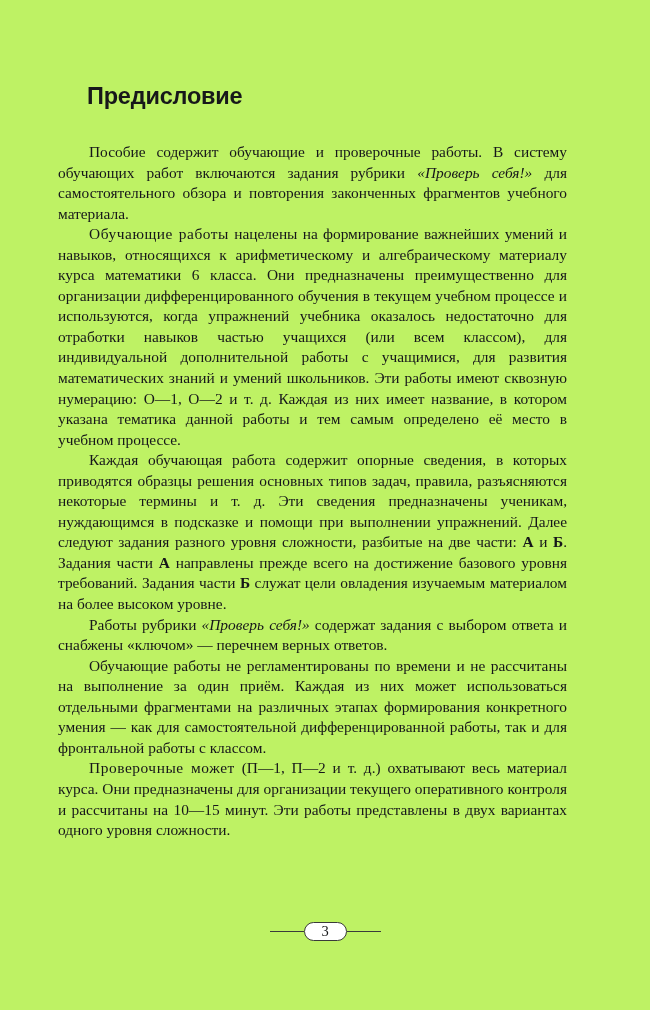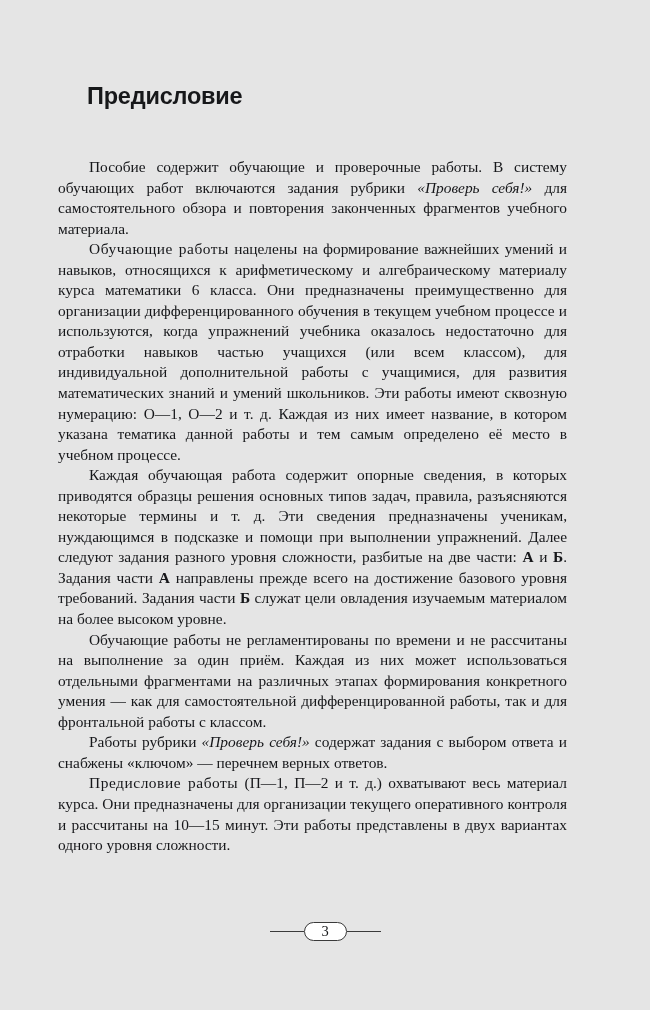--- a/index.html
+++ b/index.html
@@ -14,42 +14,42 @@
     position: relative;
     overflow: hidden;
     font-family: "Liberation Serif", "DejaVu Serif", serif;
     color: #1a1a1a;
     -webkit-font-smoothing: antialiased;
   }
 
   .page {
     position: absolute;
     inset: 0;
-    background: #e5e5e5;
+    background: #bef264;
   }
 
   
   .page-title {
     position: absolute;
     left: 87px;
     top: 67px;
     font-family: "Liberation Sans", "DejaVu Sans", sans-serif;
     font-weight: bold;
     font-size: 23.5px;
     line-height: 26px;
     letter-spacing: -0.2px;
     color: #17181a;
     white-space: nowrap;
   }
 
   
   .body-column {
     position: absolute;
     left: 58px;
-    top: 157px;
+    top: 142px;
     width: 509px;
     font-size: 15.4px;
     line-height: 20.55px;
     text-align: justify;
     text-justify: inter-word;
     color: #16171a;
     hyphens: manual;
   }
 
   .para {
@@ -110,23 +110,23 @@
 <body>
 
 <div class="page">
 
   <h1 class="page-title">Предисловие</h1>
 
   <div class="body-column">
     <p class="para"><span>Пособие содержит обучающие и проверочные работы. В систему обучающих работ включаются задания рубрики </span><span class="ital">«Проверь себя!»</span><span> для самостоятельного обзора и повторения законченных фрагментов учебного материала.</span></p>
     <p class="para"><span class="lead">Обучающие работы</span><span> нацелены на формирование важнейших умений и навыков, относящихся к арифметическому и алгебраическому материалу курса математики 6 класса. Они предназначены преимущественно для организации дифференцированного обучения в текущем учебном процессе и используются, когда упражнений учебника оказалось недостаточно для отработки навыков частью учащихся (или всем классом), для индивидуальной дополнительной работы с учащимися, для развития математических знаний и умений школьников. Эти работы имеют сквозную нумерацию: О—1, О—2 и т. д. Каждая из них имеет название, в котором указана тематика данной работы и тем самым определено её место в учебном процессе.</span></p>
     <p class="para"><span>Каждая обучающая работа содержит опорные сведения, в которых приводятся образцы решения основных типов задач, правила, разъясняются некоторые термины и т. д. Эти сведения предназначены ученикам, нуждающимся в подсказке и помощи при выполнении упражнений. Далее следуют задания разного уровня сложности, разбитые на две части: </span><span class="bold">А</span><span> и </span><span class="bold">Б</span><span>. Задания части </span><span class="bold">А</span><span> направлены прежде всего на достижение базового уровня требований. Задания части </span><span class="bold">Б</span><span> служат цели овладения изучаемым материалом на более высоком уровне.</span></p>
+    <p class="para"><span>Работы рубрики </span><span class="ital">«Проверь себя!»</span><span> содержат задания с выбором ответа и снабжены «ключом» — перечнем верных ответов.</span></p>
     <p class="para"><span>Обучающие работы не регламентированы по времени и не рассчитаны на выполнение за один приём. Каждая из них может использоваться отдельными фрагментами на различных этапах формирования конкретного умения — как для самостоятельной дифференцированной работы, так и для фронтальной работы с классом.</span></p>
-    <p class="para"><span>Работы рубрики </span><span class="ital">«Проверь себя!»</span><span> содержат задания с выбором ответа и снабжены «ключом» — перечнем верных ответов.</span></p>
-    <p class="para"><span class="lead">Предисловие работы</span><span> (П—1, П—2 и т. д.) охватывают весь материал курса. Они предназначены для организации текущего оперативного контроля и рассчитаны на 10—15 минут. Эти работы представлены в двух вариантах одного уровня сложности.</span></p>
+    <p class="para"><span class="lead">Проверочные может</span><span> (П—1, П—2 и т. д.) охватывают весь материал курса. Они предназначены для организации текущего оперативного контроля и рассчитаны на 10—15 минут. Эти работы представлены в двух вариантах одного уровня сложности.</span></p>
   </div>
 
   <div class="folio">
     <span class="folio-rule"></span>
     <span class="folio-pill">3</span>
     <span class="folio-rule"></span>
   </div>
 
 </div>
 

